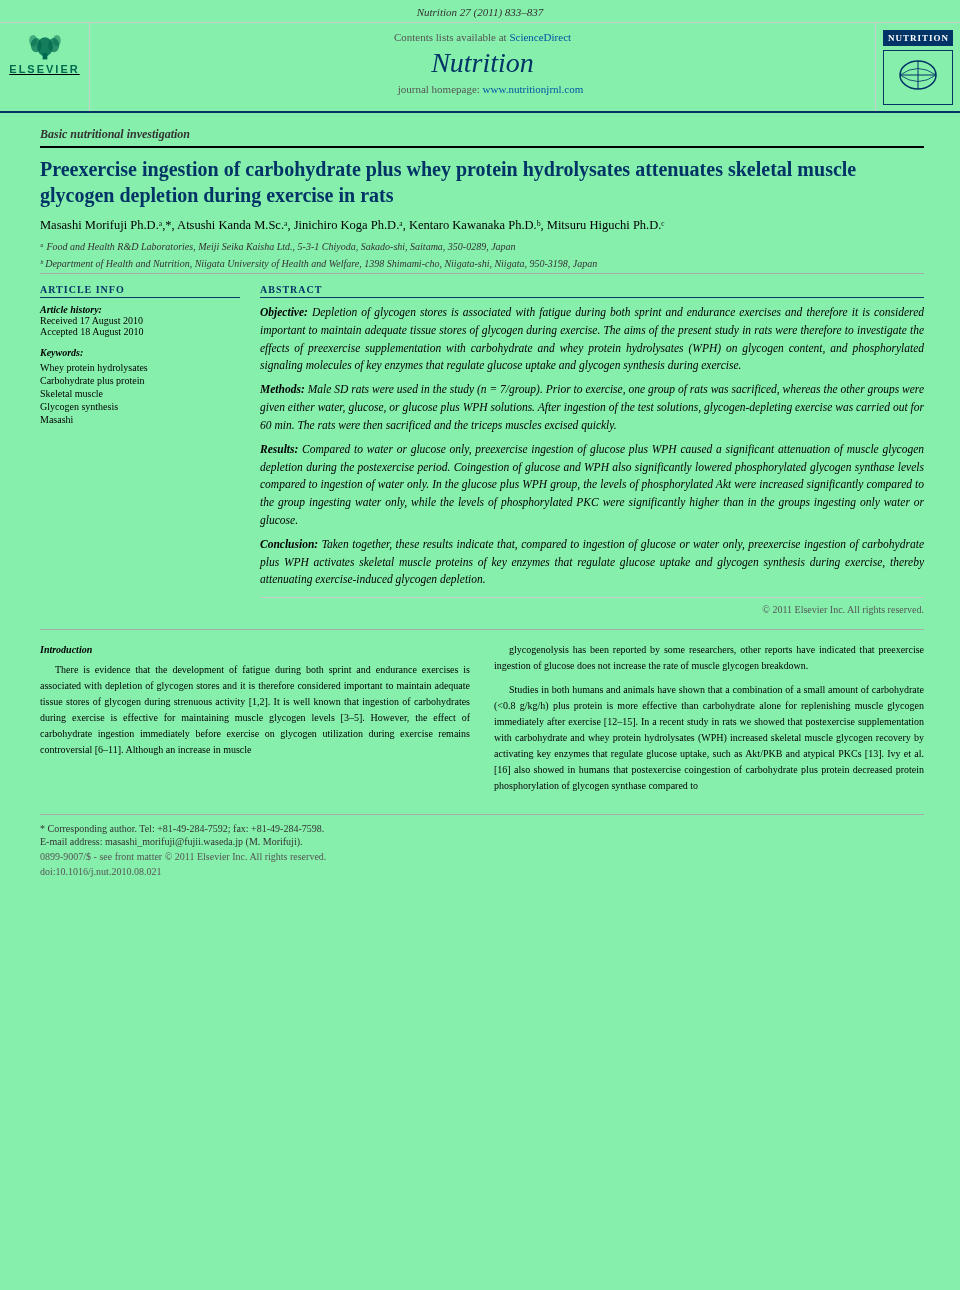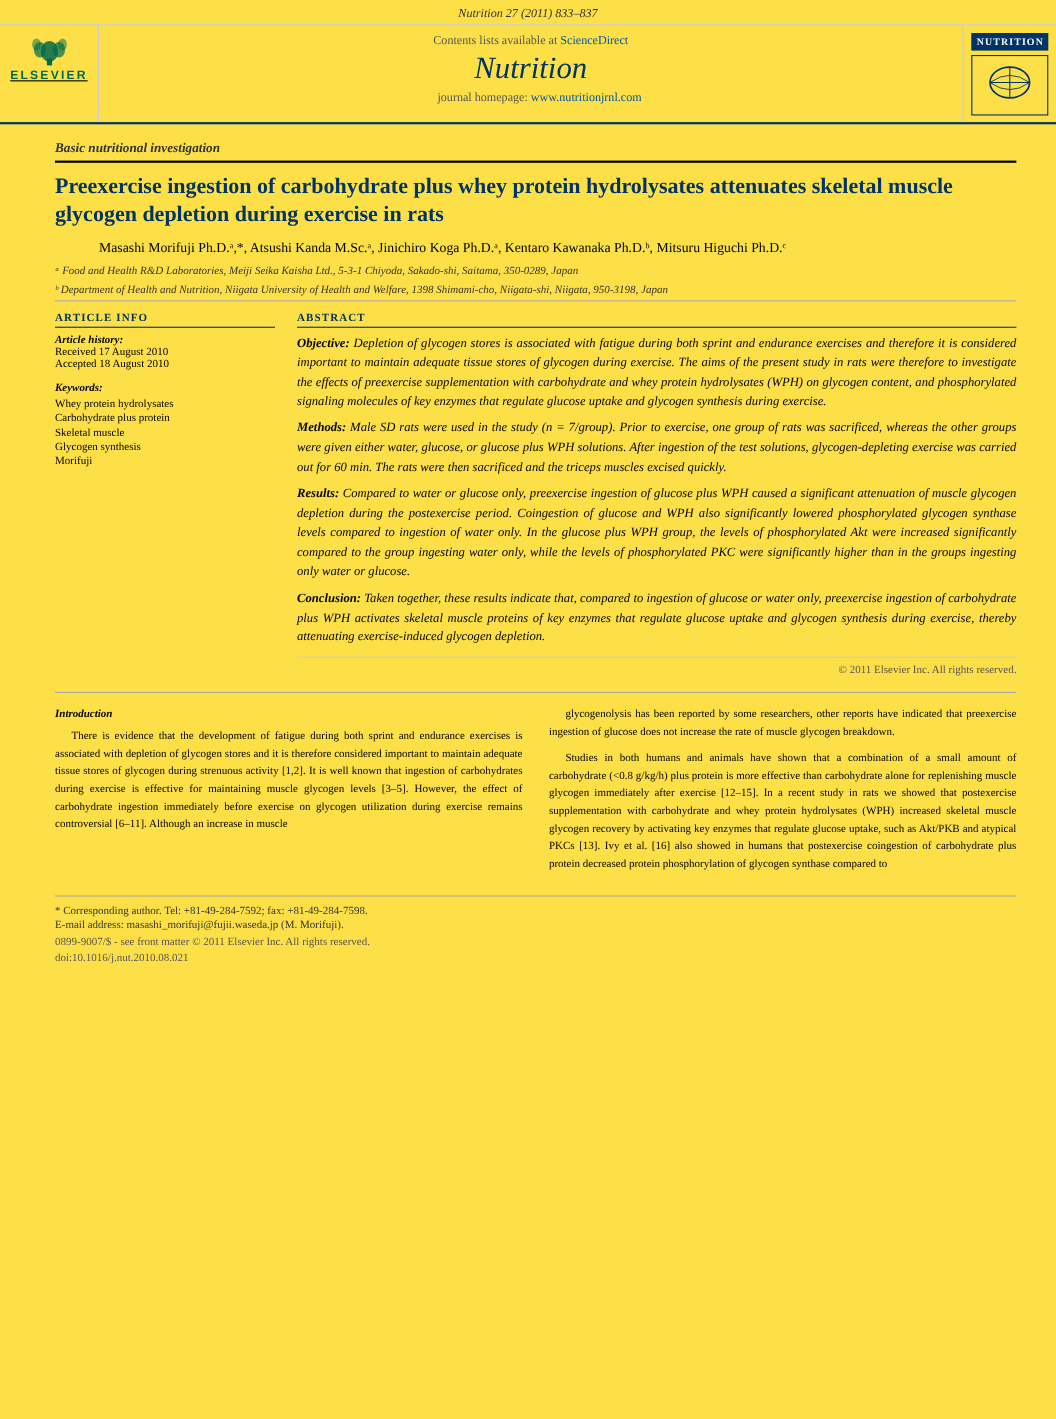--- a/index.html
+++ b/index.html
@@ -7,21 +7,21 @@
       background: #fff;
       font-family: "Times New Roman", Times, serif;
       font-size: 13px;
       color: #000;
       width: 960px;
       min-height: 1290px;
     }
     .page {
       width: 960px;
       min-height: 1290px;
-      background: #fde047;
+      background: #86efac;
       padding: 0;
     }
     
     .top-banner {
       text-align: center;
       font-size: 11px;
       color: #333;
       padding: 6px 0 4px 0;
       border-bottom: 1px solid #ccc;
       font-style: italic;
@@ -96,21 +96,21 @@
       border: 1px solid #003366;
       width: 70px;
       height: 55px;
       display: flex;
       flex-direction: column;
       justify-content: center;
       align-items: center;
     }
     
     .main-content {
-      padding: 14px 36px 14px 50px;
+      padding: 14px 36px 14px 40px;
     }
     .article-category {
       font-size: 12px;
       font-weight: bold;
       font-style: italic;
       color: #333;
       margin-bottom: 8px;
       padding-bottom: 4px;
       border-bottom: 2px solid #000;
     }
@@ -118,21 +118,20 @@
       font-size: 20px;
       font-weight: bold;
       color: #003366;
       line-height: 1.3;
       margin-bottom: 10px;
     }
     .authors {
       font-size: 12.5px;
       margin-bottom: 6px;
       color: #000;
-      margin-left: 40px;
     }
     .affiliations {
       font-size: 10px;
       color: #333;
       line-height: 1.5;
       font-style: italic;
     }
     .affil-line { margin-bottom: 2px; }
     
     .two-col {
@@ -302,21 +301,21 @@
           <div>Received 17 August 2010</div>
           <div>Accepted 18 August 2010</div>
         </div>
         <div class="keywords-section">
           <div class="label">Keywords:</div>
           <ul class="keywords-list">
             <li>Whey protein hydrolysates</li>
             <li>Carbohydrate plus protein</li>
             <li>Skeletal muscle</li>
             <li>Glycogen synthesis</li>
-            <li>Morifuji</li>
+            <li>Masashi</li>
           </ul>
         </div>
       </div>
 
       <div class="col-right">
         <div class="section-label">ABSTRACT</div>
         <div class="abstract-text">
           <div class="abstract-para">
             <span class="abstract-para-label">Objective:</span><span class="abstract-para-content"> Depletion of glycogen stores is associated with fatigue during both sprint and endurance exercises and therefore it is considered important to maintain adequate tissue stores of glycogen during exercise. The aims of the present study in rats were therefore to investigate the effects of preexercise supplementation with carbohydrate and whey protein hydrolysates (WPH) on glycogen content, and phosphorylated signaling molecules of key enzymes that regulate glucose uptake and glycogen synthesis during exercise.</span>
           </div>

